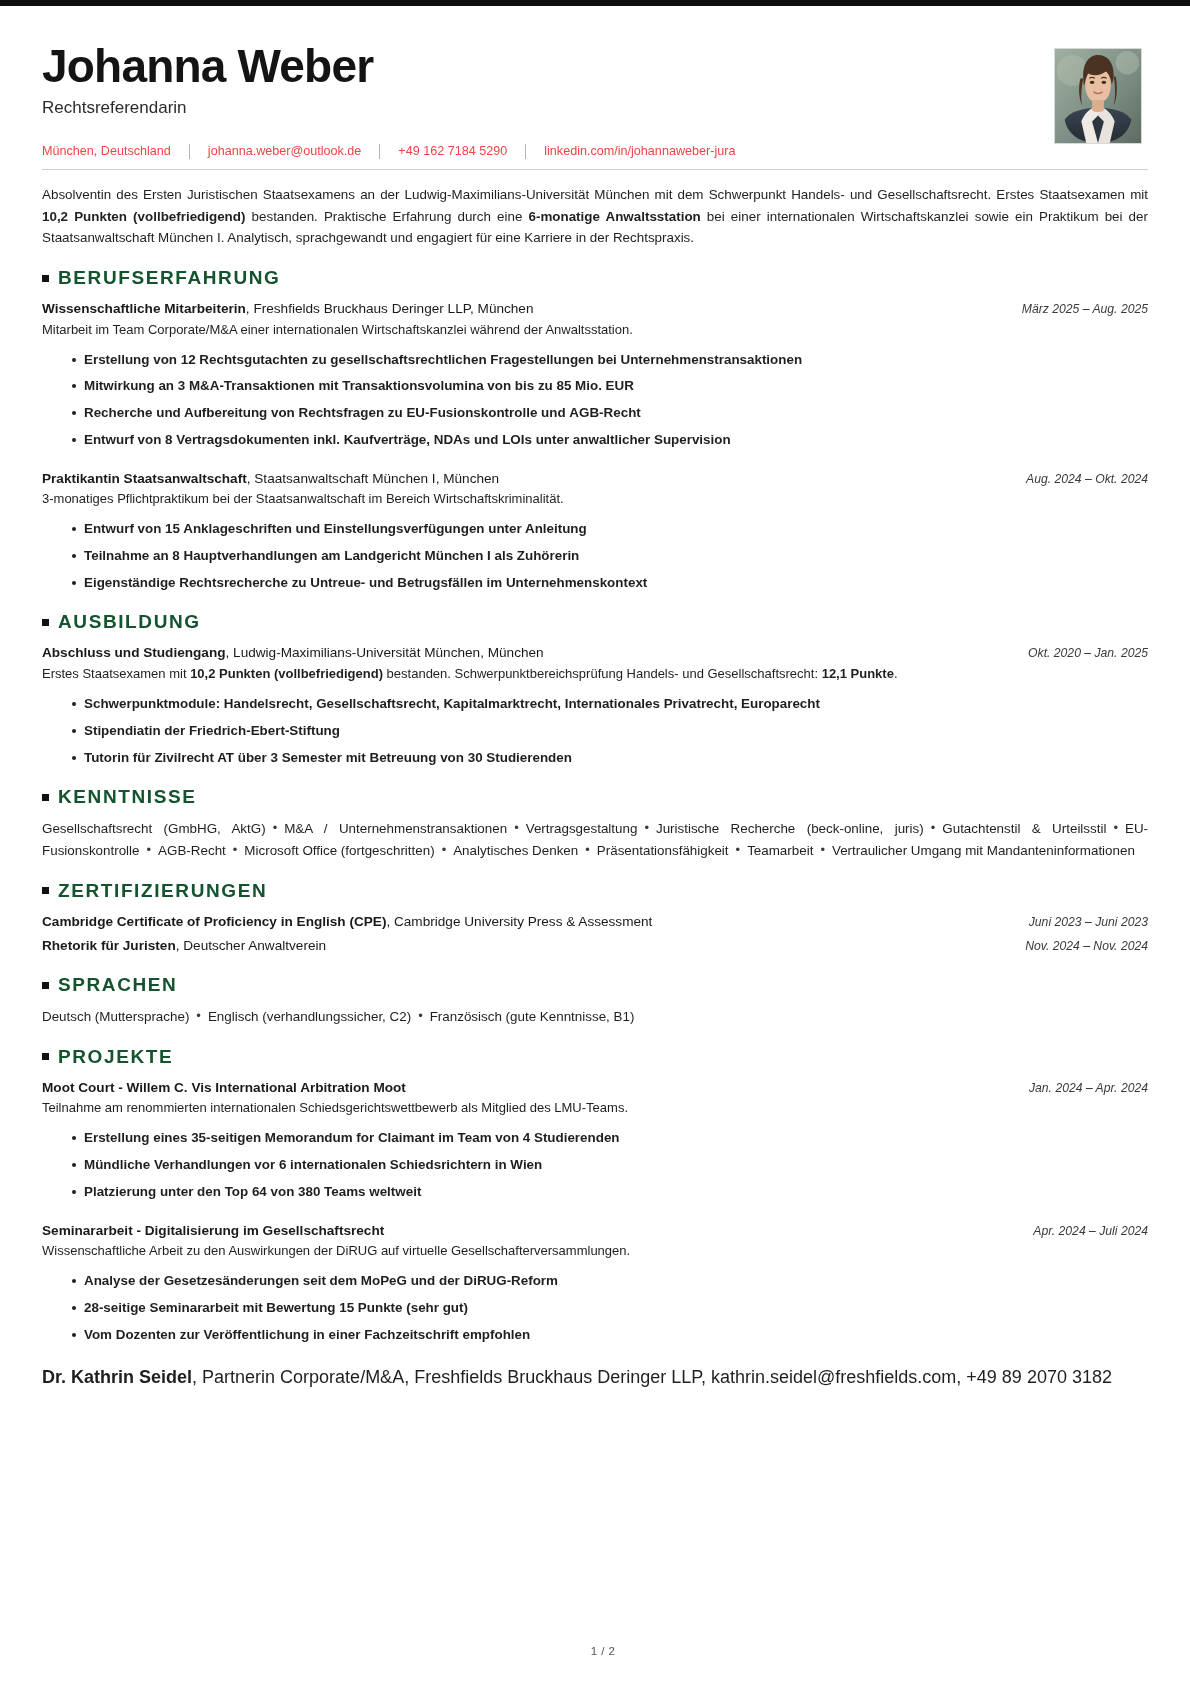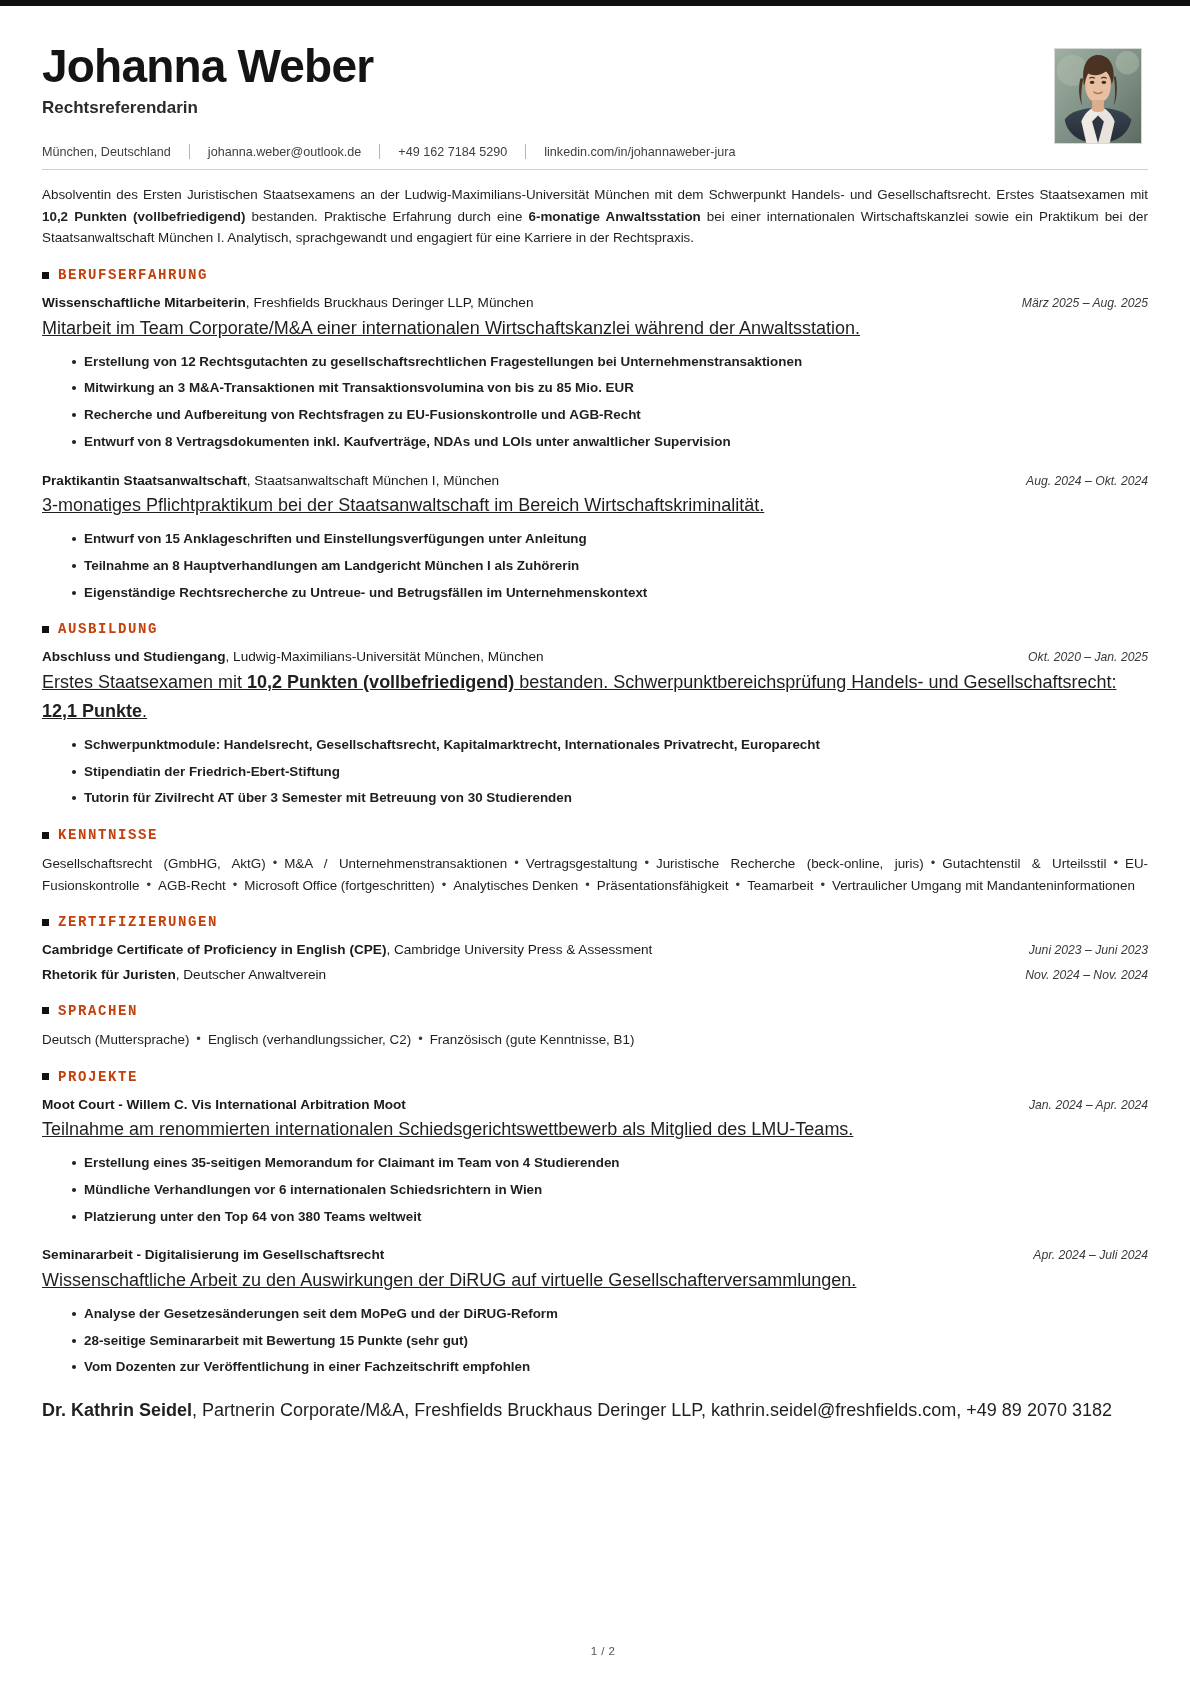--- a/index.html
+++ b/index.html
@@ -42,44 +42,43 @@
   .name {
     font-size: 46px;
     font-weight: bold;
     letter-spacing: -0.8px;
     line-height: 1.06;
     margin: 0 0 6px 0;
     color: #141414;
   }
   .headline {
     font-size: 17px;
-    font-weight: bold;
+    font-weight: normal;
     color: #2b2b2b;
     margin: 0 0 24px 0;
     line-height: 1.25;
   }
   .photo {
     width: 88px;
     height: 96px;
     flex: 0 0 auto;
     margin-top: 6px;
     margin-right: 6px;
     border: 1px solid #d8d8d8;
     overflow: hidden;
     background: #cfd6dd;
     position: relative;
   }
   .photo svg { display: block; width: 100%; height: 100%; }
 
   .contact {
     display: flex;
     flex-wrap: wrap;
-    align-items: center;
     font-size: 12.6px;
-    color: #404040;
+    color: #ef4444;
     padding-bottom: 10px;
     border-bottom: 1px solid #cfcfcf;
     margin-bottom: 0;
   }
   .contact .ci { white-space: nowrap; }
   .contact .sep {
     display: inline-block;
     width: 1px;
     height: 15px;
     background: #b5b5b5;
@@ -93,27 +92,26 @@
     color: #1f1f1f;
     text-align: justify;
     margin: 14px 0 4px 0;
   }
 
   
   .section { margin-top: 18px; }
   .section-title {
     display: flex;
     align-items: center;
-    font-size: 14px;
+    font-size: 19px;
     font-weight: bold;
     letter-spacing: 1.6px;
     text-transform: uppercase;
-    color: #c2410c;
+    color: #14532d;
     margin: 0 0 10px 0;
-    font-family: Liberation Mono, monospace;
   }
   .sq {
     width: 7px; height: 7px;
     background: #111;
     display: inline-block;
     margin-right: 9px;
     position: relative;
     top: 0px;
   }
 
@@ -134,25 +132,24 @@
   .entry-title b { font-weight: bold; }
   .entry-date {
     font-size: 12.2px;
     font-style: italic;
     color: #3a3a3a;
     white-space: nowrap;
     flex: 0 0 auto;
     text-align: right;
   }
   .entry-desc {
-    font-size: 18px;
+    font-size: 13px;
     line-height: 1.6;
     color: #1f1f1f;
     margin-top: 1px;
-    text-decoration: underline;
   }
   ul.bullets {
     margin: 9px 0 0 0;
     padding: 0 0 0 30px;
     list-style: none;
   }
   ul.bullets li {
     position: relative;
     font-size: 13.4px;
     line-height: 1.55;

